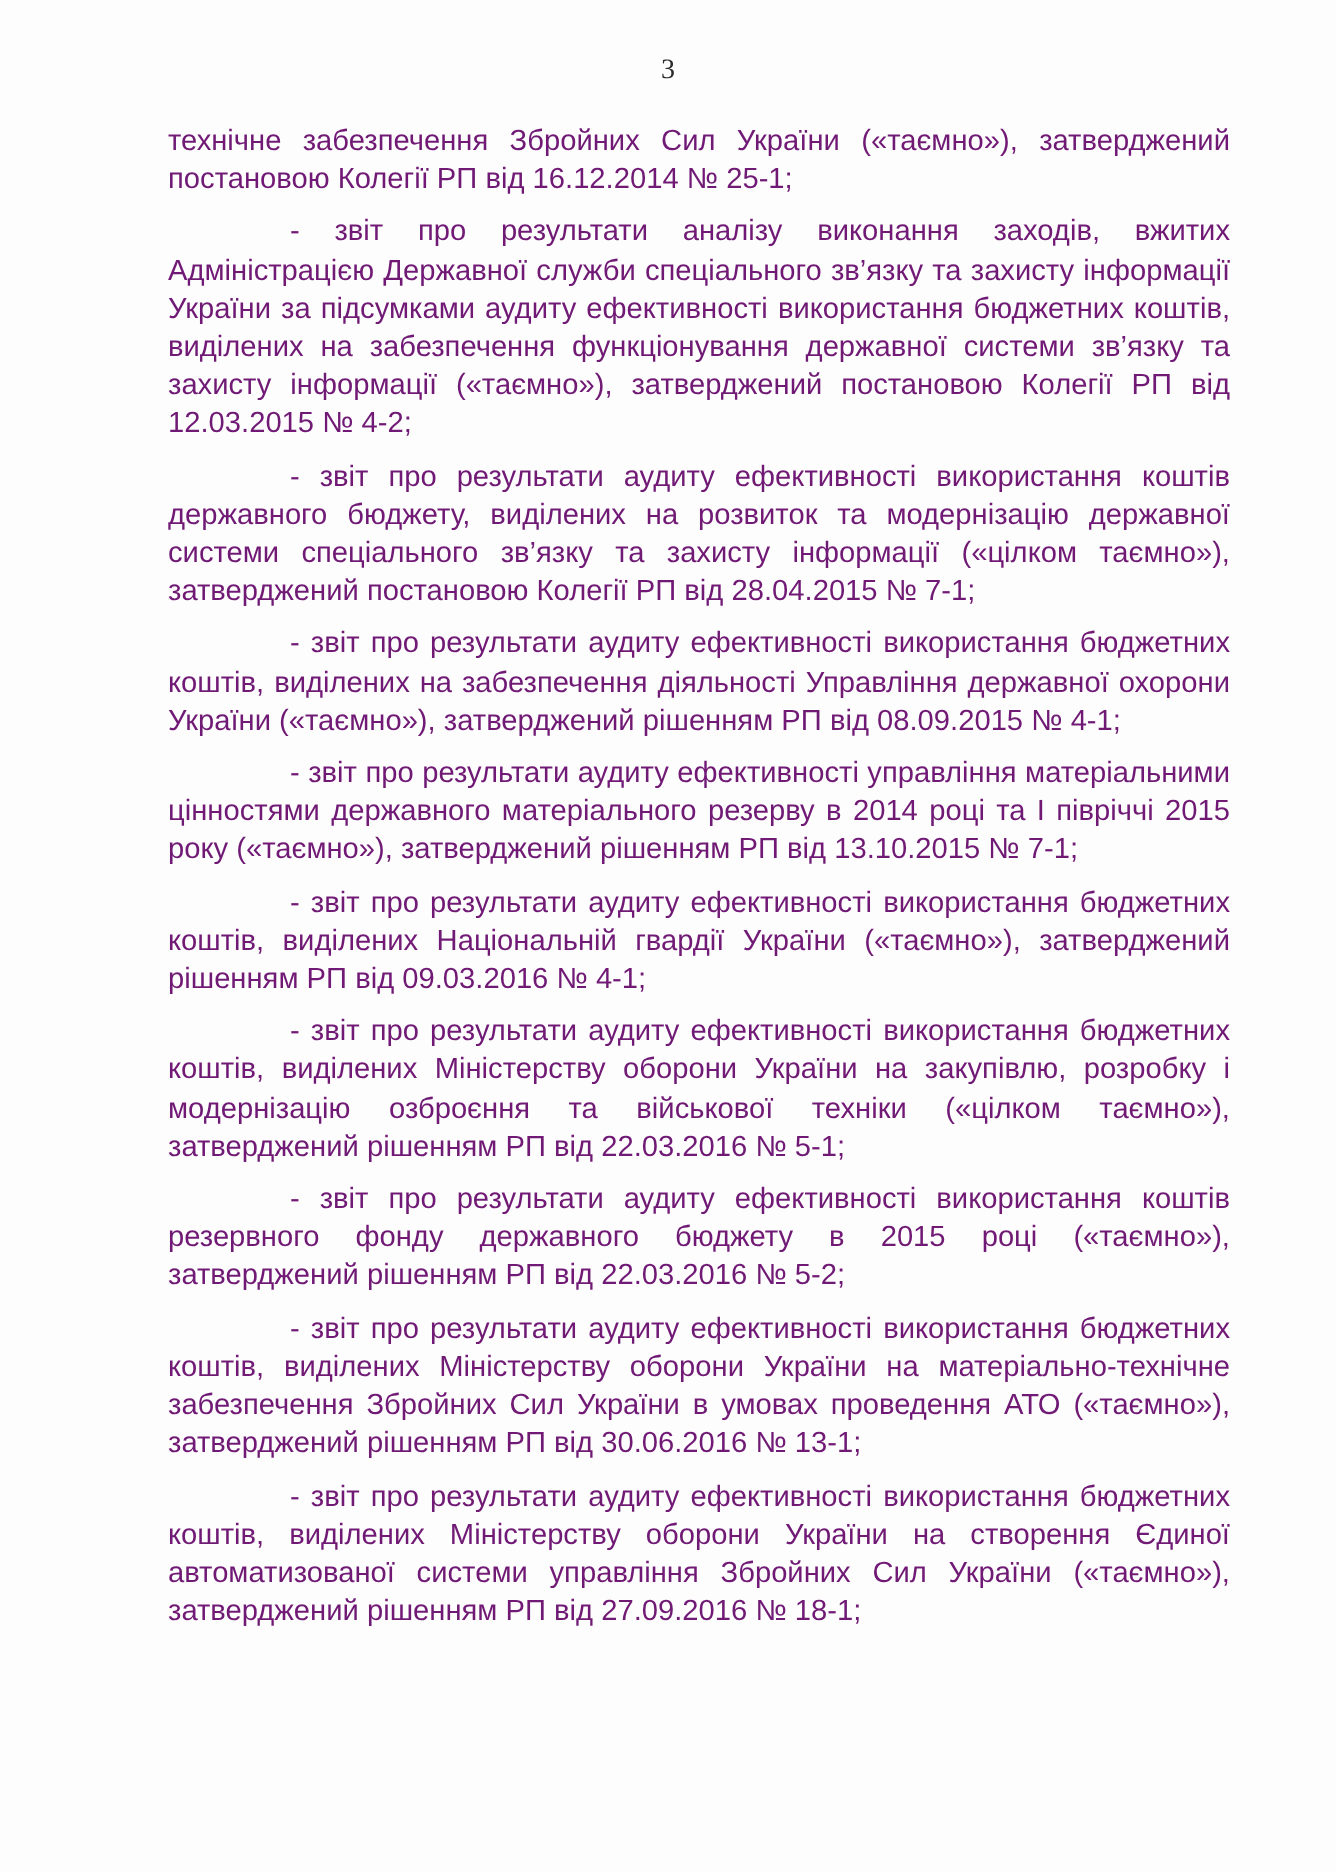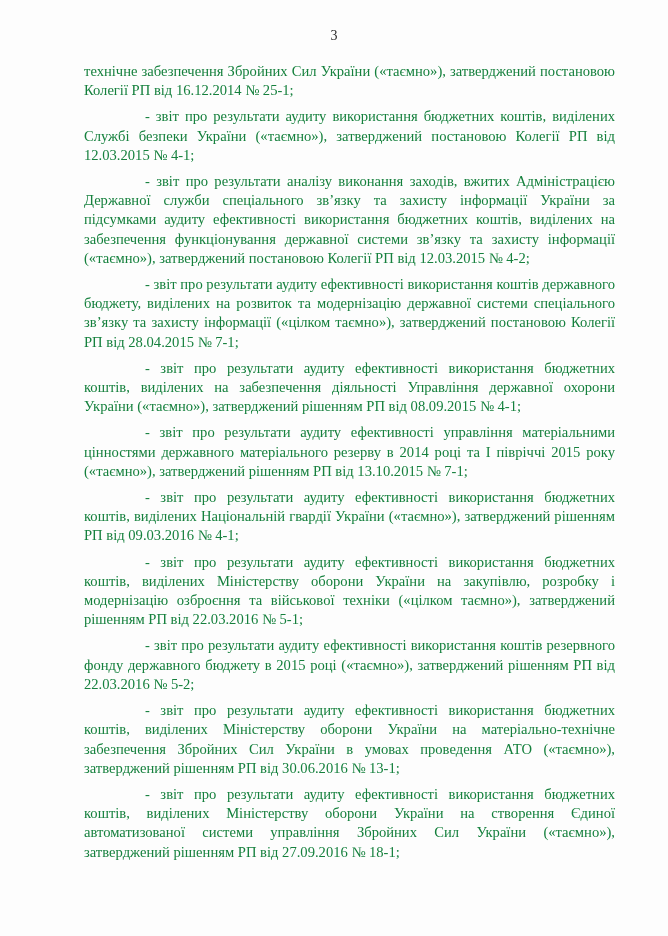--- a/index.html
+++ b/index.html
@@ -1,33 +1,32 @@
 <!DOCTYPE html>
 <html><head>
 <meta charset="utf-8">
 <style>
   html, body { margin:0; padding:0; background:#ffffff; }
   body { width:668px; height:936px; position:relative; overflow:hidden; }
   .page { position:absolute; left:0; top:0; width:668px; height:936px; background:#fdfdfd; }
   .pnum { position:absolute; top:28px; left:0; width:668px; text-align:center;
           font-family:"Liberation Serif", serif; font-size:14px; color:#2a2a2a; }
   .body { position:absolute; left:84px; top:62px; width:531px;
-          font-family:Liberation Serif, serif; font-size:14.6px; line-height:19.2px;
-          color:#15803d; }
+          font-family:Liberation Sans, sans-serif; font-size:14.6px; line-height:19.2px;
+          color:#701a75; }
   .para { margin:0 0 7px 0; text-align:justify; text-align-last:left; }
   .para.indent { text-indent:61px; }
 </style>
 </head>
 <body>
 
 <div class="page">
   <div class="pnum">3</div>
   <div class="body">
     <p class="para">технічне забезпечення Збройних Сил України («таємно»), затверджений постановою Колегії РП від 16.12.2014 № 25-1;</p>
-    <p class="para indent">- звіт про результати аудиту використання бюджетних коштів, виділених Службі безпеки України («таємно»), затверджений постановою Колегії РП від 12.03.2015 № 4-1;</p>
     <p class="para indent">- звіт про результати аналізу виконання заходів, вжитих Адміністрацією Державної служби спеціального зв’язку та захисту інформації України за підсумками аудиту ефективності використання бюджетних коштів, виділених на забезпечення функціонування державної системи зв’язку та захисту інформації («таємно»), затверджений постановою Колегії РП від 12.03.2015 № 4-2;</p>
     <p class="para indent">- звіт про результати аудиту ефективності використання коштів державного бюджету, виділених на розвиток та модернізацію державної системи спеціального зв’язку та захисту інформації («цілком таємно»), затверджений постановою Колегії РП від 28.04.2015 № 7-1;</p>
     <p class="para indent">- звіт про результати аудиту ефективності використання бюджетних коштів, виділених на забезпечення діяльності Управління державної охорони України («таємно»), затверджений рішенням РП від 08.09.2015 № 4-1;</p>
     <p class="para indent">- звіт про результати  аудиту ефективності управління матеріальними цінностями державного матеріального резерву в 2014 році та I півріччі 2015 року («таємно»), затверджений рішенням РП від 13.10.2015 № 7-1;</p>
     <p class="para indent">- звіт про результати аудиту ефективності використання бюджетних коштів, виділених Національній гвардії України («таємно»), затверджений рішенням РП від 09.03.2016 № 4-1;</p>
     <p class="para indent">- звіт про результати аудиту ефективності використання бюджетних коштів, виділених  Міністерству оборони України на закупівлю, розробку і модернізацію озброєння та військової техніки («цілком таємно»), затверджений рішенням РП від 22.03.2016 № 5-1;</p>
     <p class="para indent">- звіт про результати аудиту ефективності використання коштів резервного фонду державного бюджету в 2015 році («таємно»), затверджений рішенням РП від 22.03.2016 № 5-2;</p>
     <p class="para indent">- звіт про результати аудиту ефективності використання бюджетних коштів, виділених Міністерству оборони України на матеріально-технічне забезпечення Збройних Сил України в умовах проведення АТО («таємно»), затверджений рішенням РП від 30.06.2016 № 13-1;</p>
     <p class="para indent">- звіт про результати аудиту ефективності використання бюджетних коштів, виділених Міністерству оборони України на створення Єдиної автоматизованої системи управління Збройних Сил України («таємно»), затверджений рішенням РП від 27.09.2016 № 18-1;</p>
   </div>

